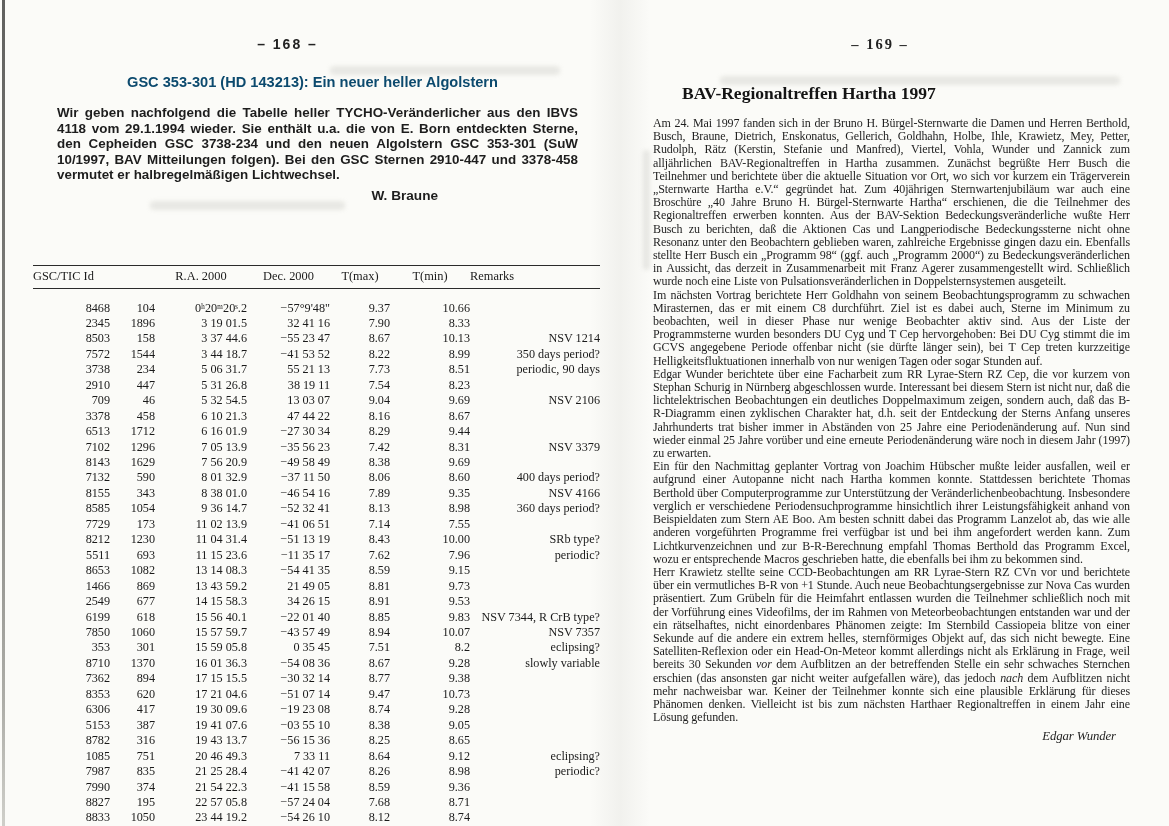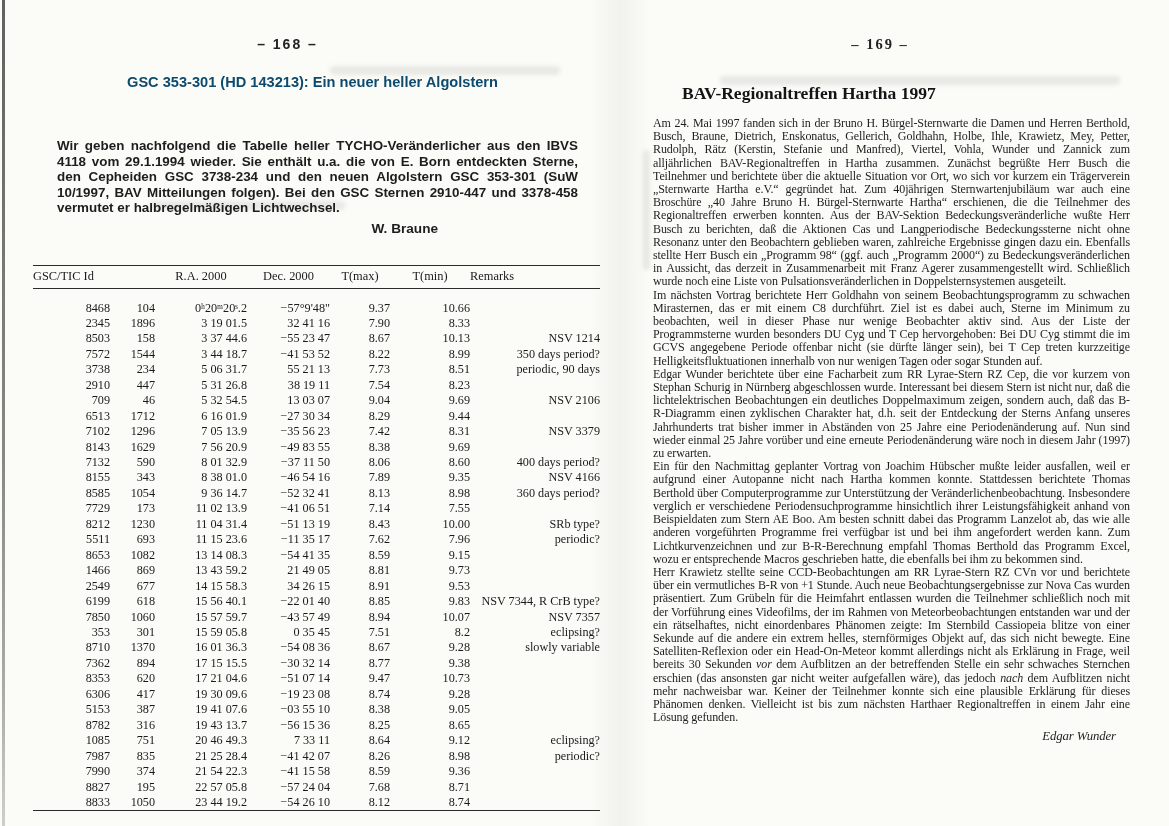--- a/index.html
+++ b/index.html
@@ -31,21 +31,20 @@
   .pagenum-right{left:640px;top:36px;width:480px;font-family:"Liberation Serif",serif;font-size:14.5px;}
   .left-title{
     position:absolute;left:40px;top:74px;width:545px;text-align:center;
     font-family:"Liberation Sans",sans-serif;font-weight:700;font-size:14.6px;color:#0c4a6e;
   }
   .left-intro{
     position:absolute;left:57px;top:105px;width:521px;
     font-family:"Liberation Sans",sans-serif;font-weight:700;
     font-size:13.4px;line-height:15.5px;color:#1d1d1d;
     text-align:justify;
-    margin-top:33px;
   }
   .left-author{
     margin-top:5px;text-align:right;padding-right:140px;
     font-weight:700;font-size:13.6px;
   }
   
   .star-table-wrap{position:absolute;left:33px;top:221px;width:567px;}
   table.star-table{
     width:567px;border-collapse:collapse;table-layout:fixed;
     font-family:"Liberation Serif",serif;font-size:12.2px;color:#1a1a1a;
@@ -194,20 +193,29 @@
   <tr>
     <td class="cell-gsc">709</td>
     <td class="cell-tic">46</td>
     <td class="cell-ra">5 32 54.5</td>
     <td class="cell-dec">13 03 07</td>
     <td class="cell-tmax">9.04</td>
     <td class="cell-tmin">9.69</td>
     <td class="cell-remarks">NSV 2106</td>
   </tr>
 
+  <tr>
+    <td class="cell-gsc">3378</td>
+    <td class="cell-tic">458</td>
+    <td class="cell-ra">6 10 21.3</td>
+    <td class="cell-dec">47 44 22</td>
+    <td class="cell-tmax">8.16</td>
+    <td class="cell-tmin">8.67</td>
+    <td class="cell-remarks"></td>
+  </tr>
 
   <tr>
     <td class="cell-gsc">6513</td>
     <td class="cell-tic">1712</td>
     <td class="cell-ra">6 16 01.9</td>
     <td class="cell-dec">−27 30 34</td>
     <td class="cell-tmax">8.29</td>
     <td class="cell-tmin">9.44</td>
     <td class="cell-remarks"></td>
   </tr>
@@ -219,21 +227,21 @@
     <td class="cell-dec">−35 56 23</td>
     <td class="cell-tmax">7.42</td>
     <td class="cell-tmin">8.31</td>
     <td class="cell-remarks">NSV 3379</td>
   </tr>
 
   <tr>
     <td class="cell-gsc">8143</td>
     <td class="cell-tic">1629</td>
     <td class="cell-ra">7 56 20.9</td>
-    <td class="cell-dec">−49 83 55</td>
+    <td class="cell-dec">−49 58 49</td>
     <td class="cell-tmax">8.38</td>
     <td class="cell-tmin">9.69</td>
     <td class="cell-remarks"></td>
   </tr>
 
   <tr>
     <td class="cell-gsc">7132</td>
     <td class="cell-tic">590</td>
     <td class="cell-ra">8 01 32.9</td>
     <td class="cell-dec">−37 11 50</td>

